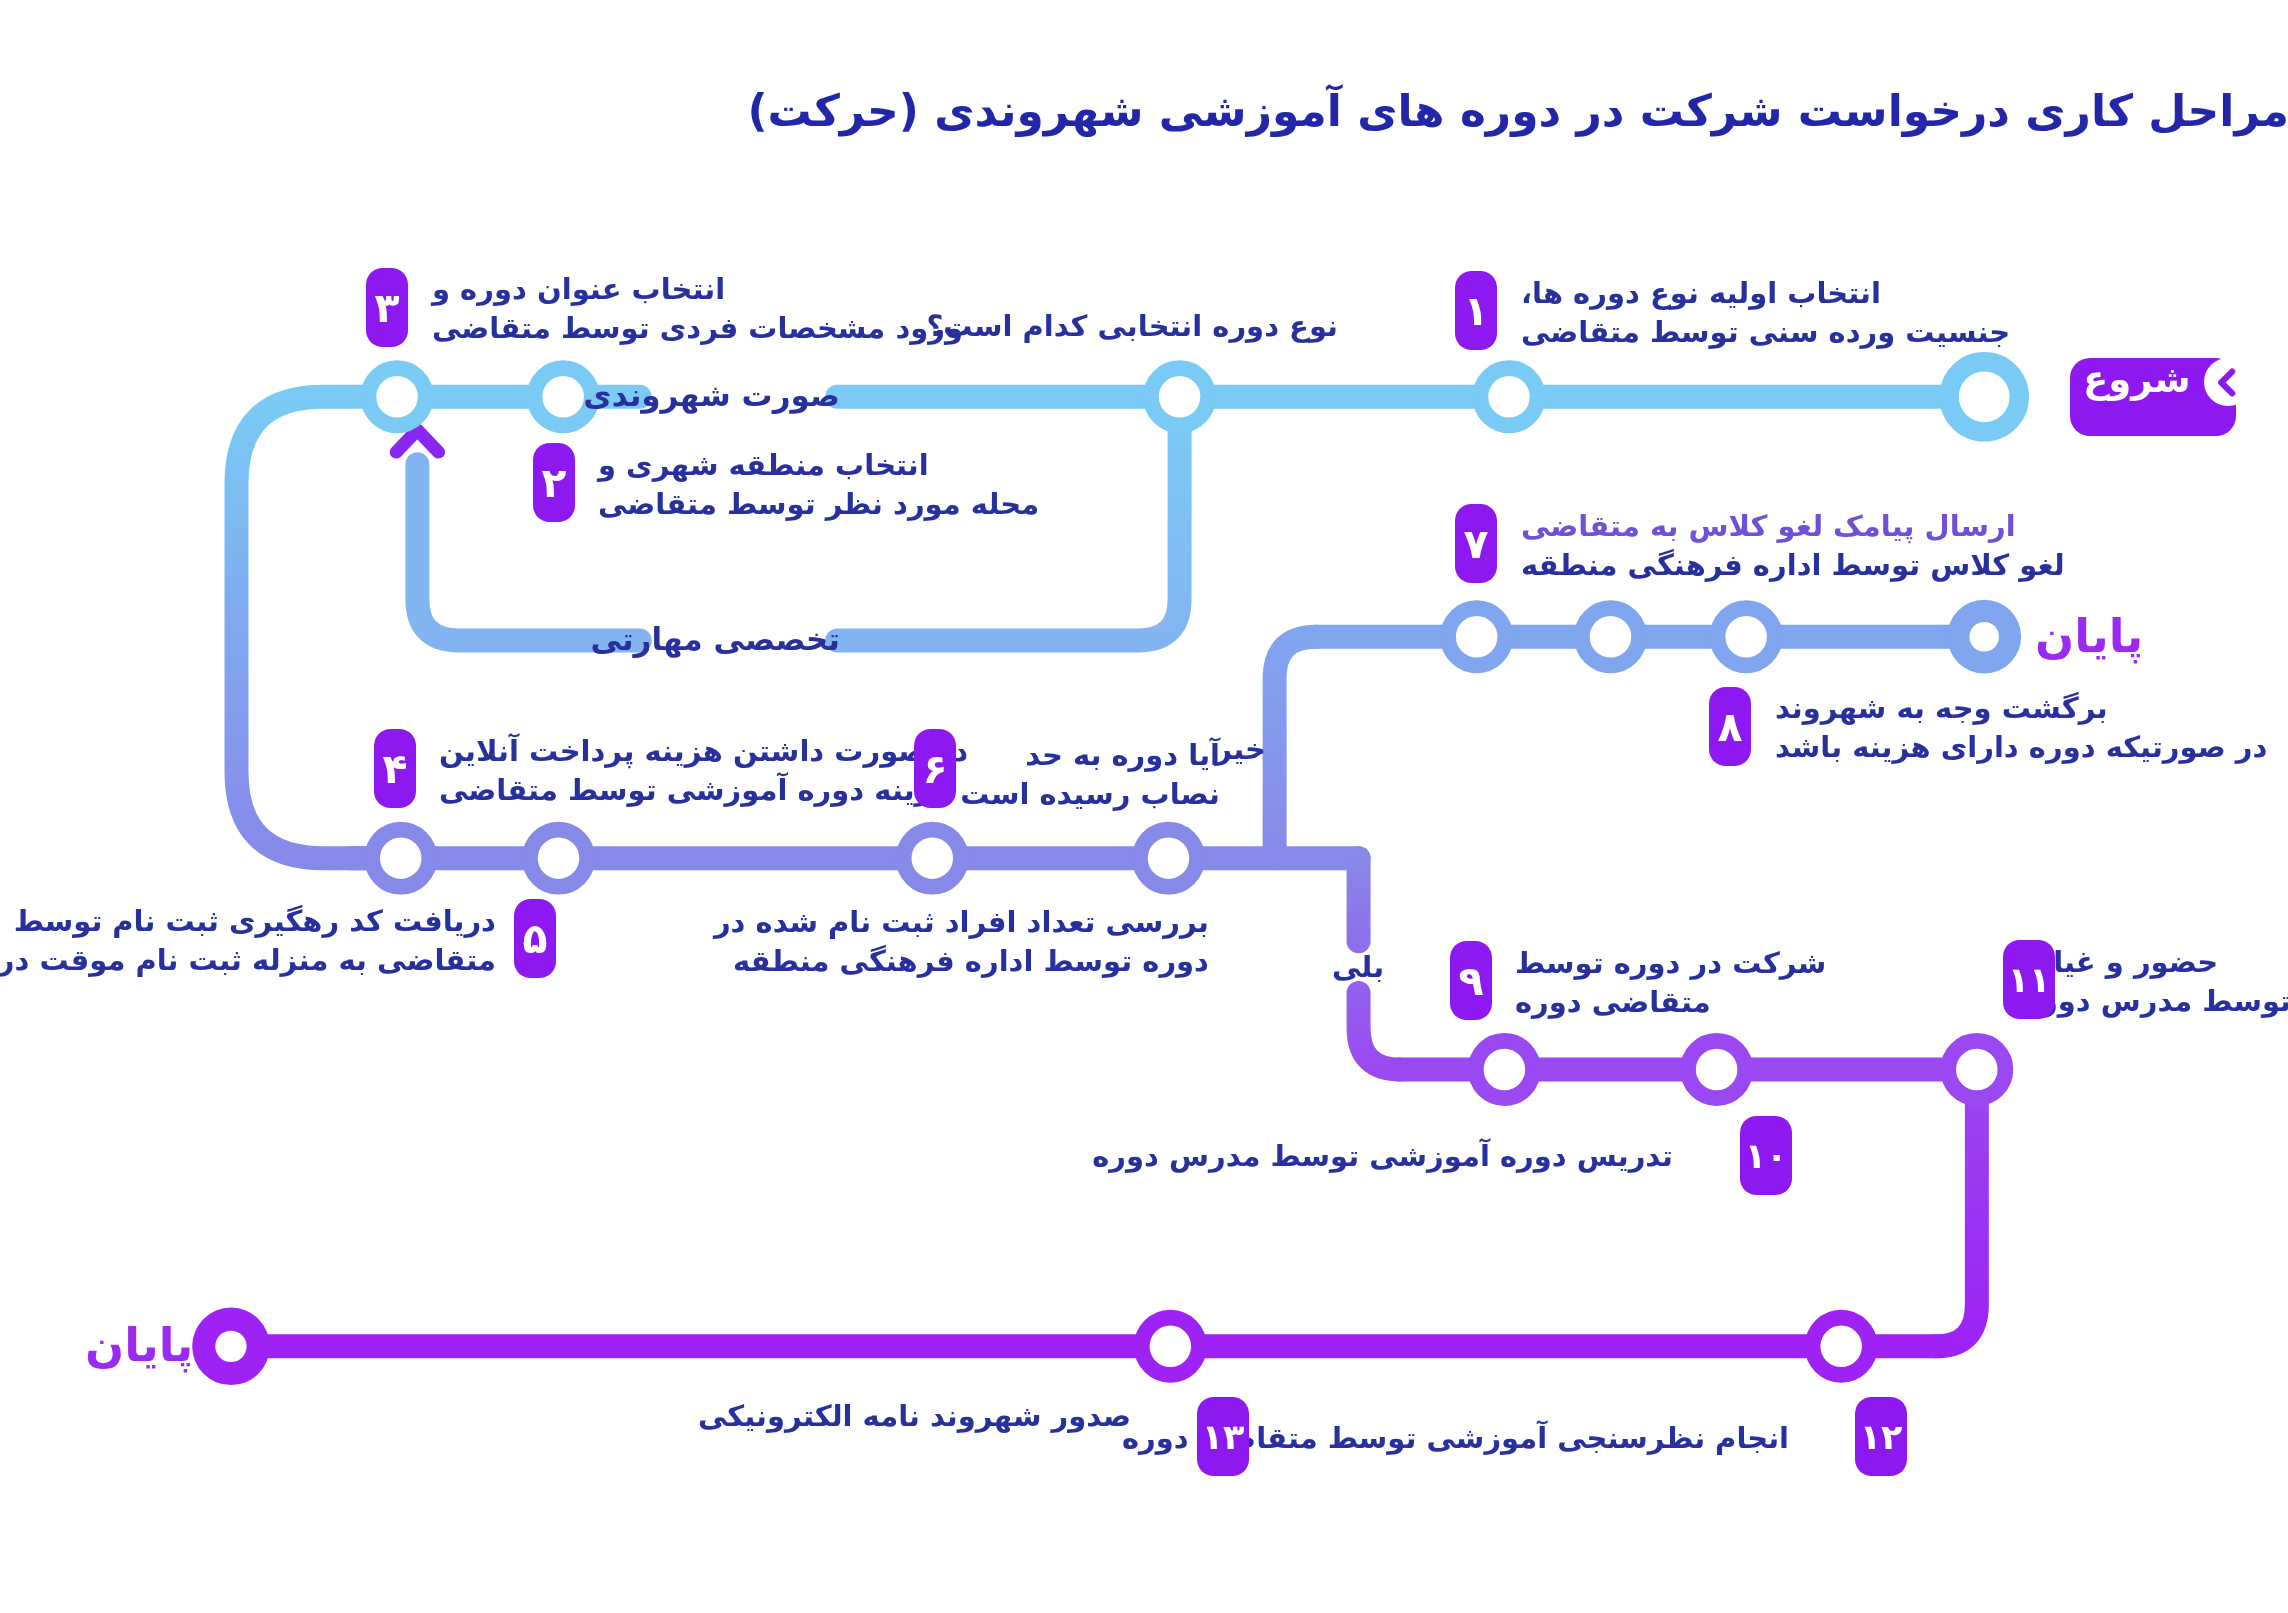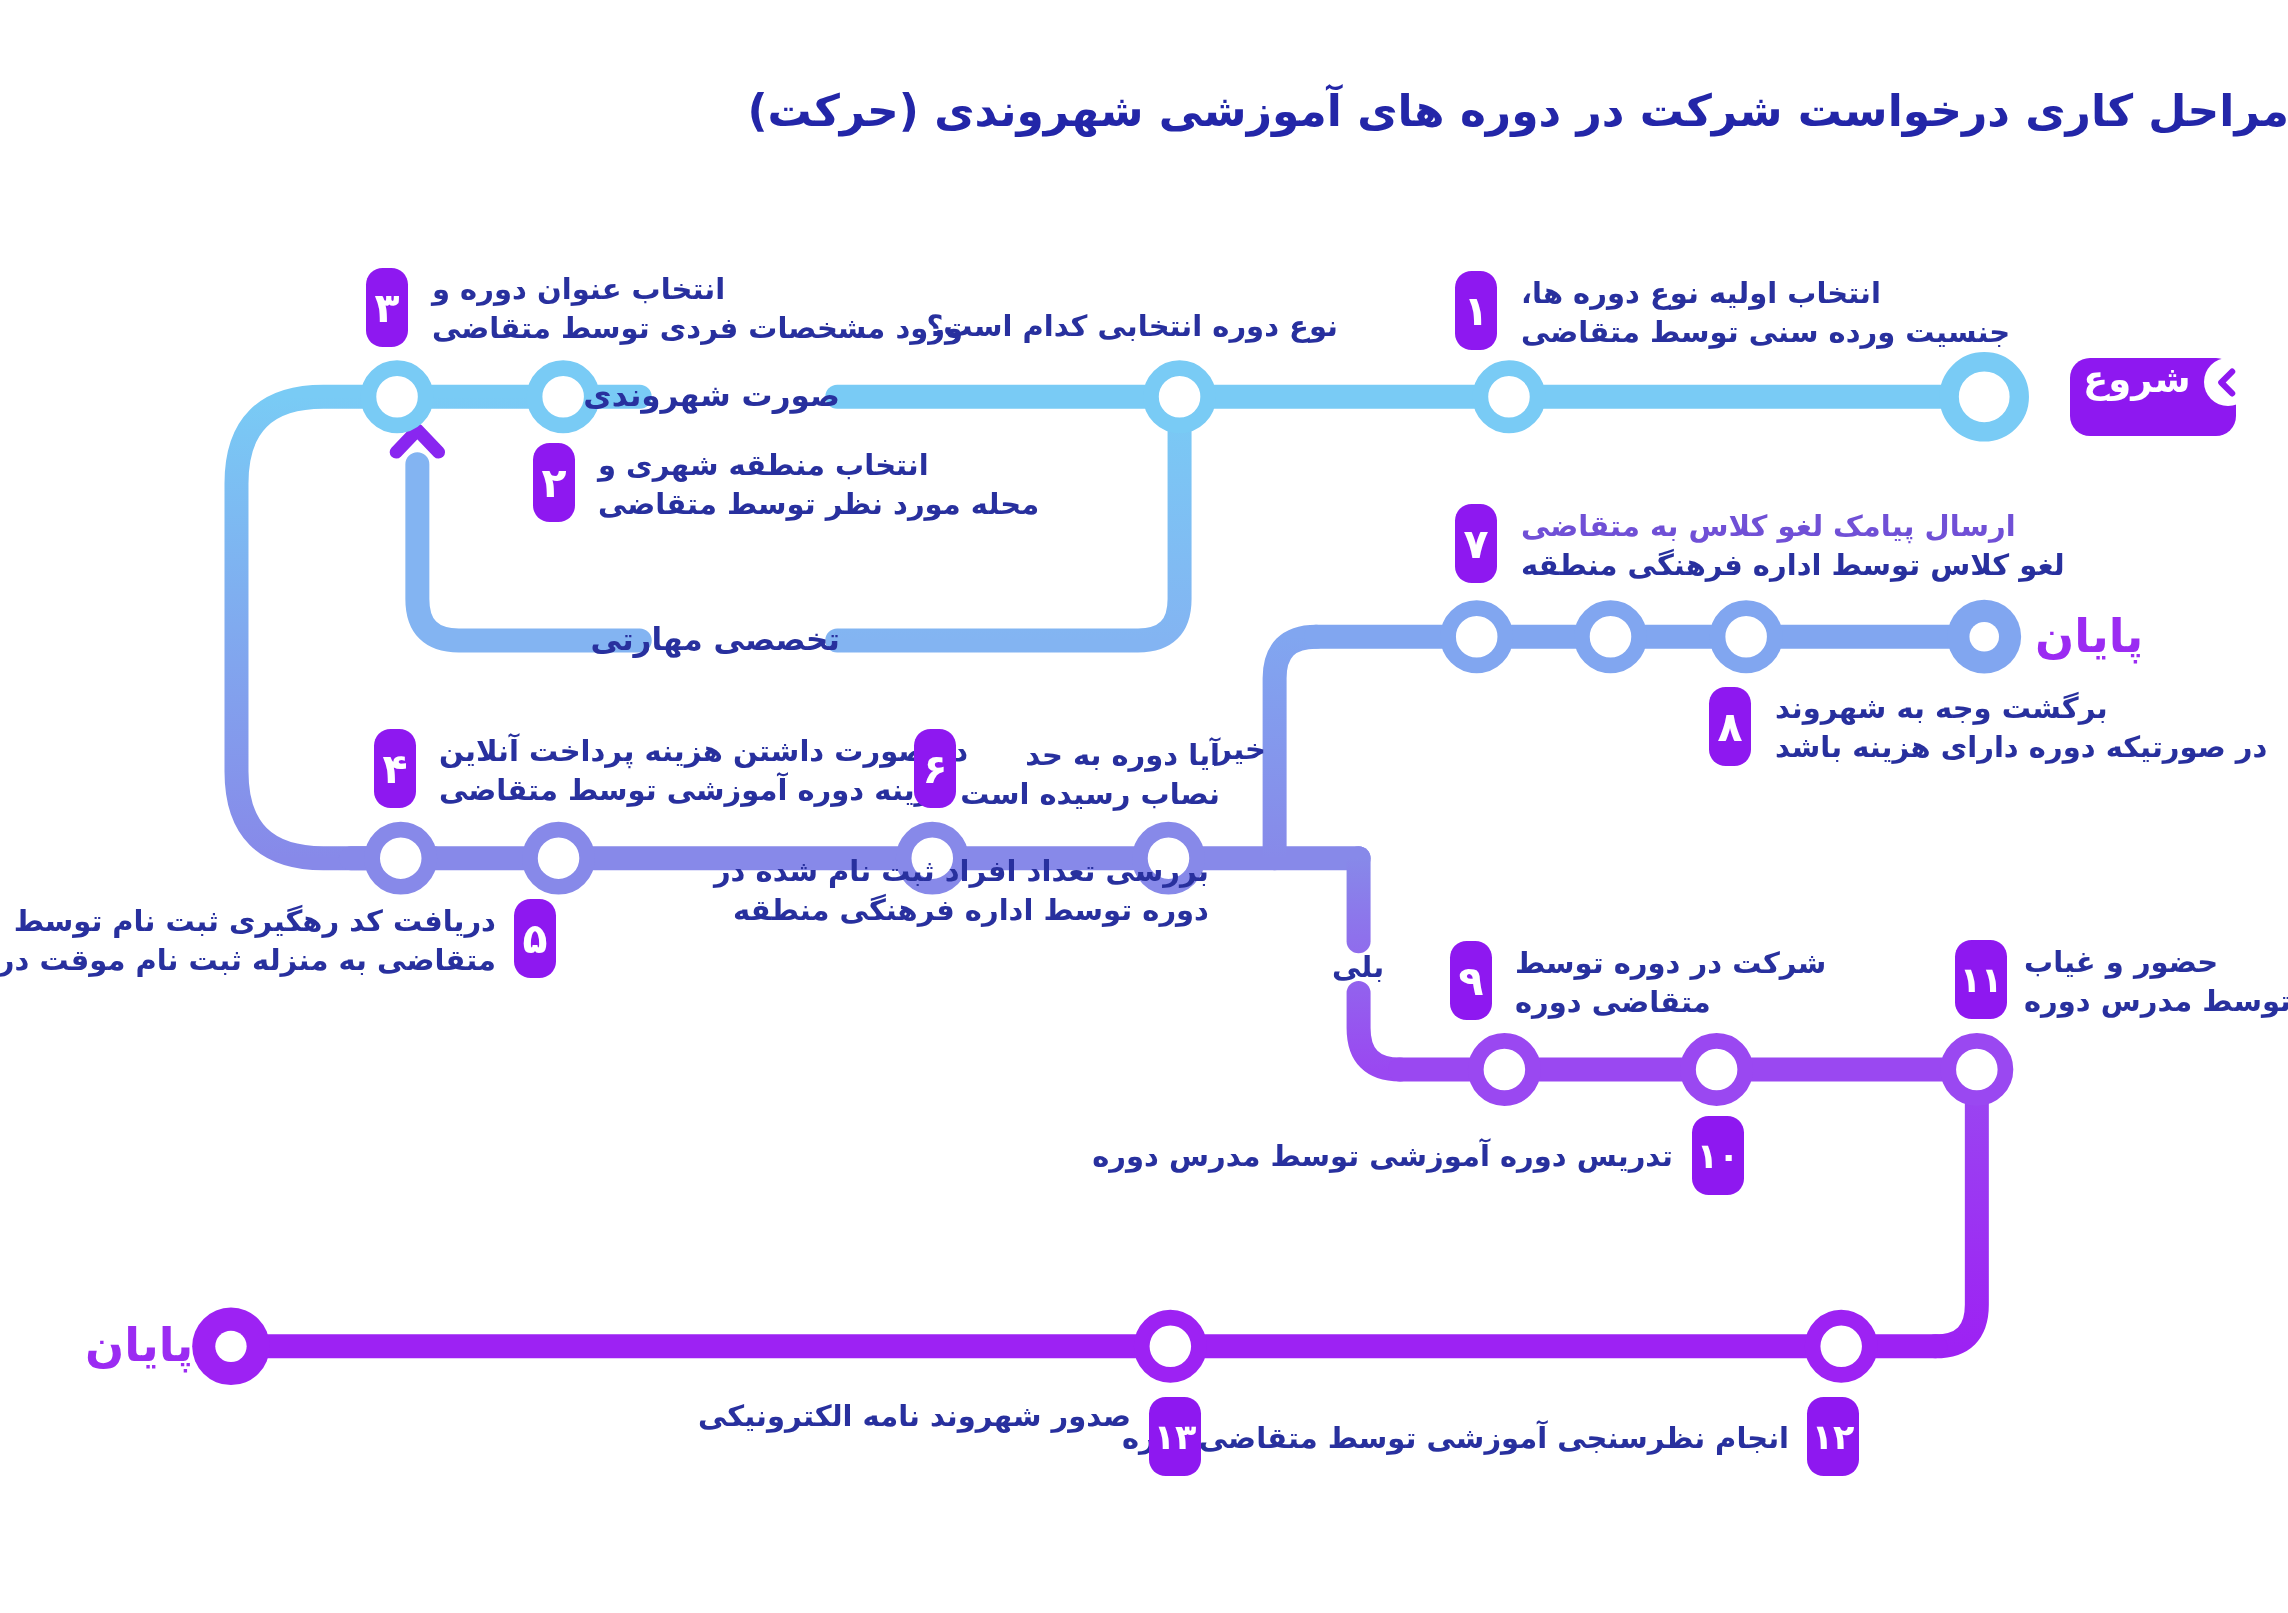--- a/index.html
+++ b/index.html
@@ -11,21 +11,21 @@
   svg.lines{position:absolute;left:0;top:0;z-index:1;}
   .title{
     position:absolute;top:85px;left:0;width:100%;text-align:right;
     font-size:44px;font-weight:bold;color:var(--c-title);z-index:3;
   }
   .badge{
     position:absolute;z-index:4;background:var(--c-badge);color:#ffffff;
     border-radius:16.6px;display:flex;align-items:center;justify-content:center;
     font-weight:bold;font-size:41px;width:42px;height:79px;
   }
-  .badge.wide{width:52px;font-size:35px;}
+  .badge.wide{width:52px;font-size:35px;margin-left:48px;}
   .lbl{
     position:absolute;z-index:3;color:var(--c-text);font-weight:bold;
     font-size:29px;line-height:1.36;direction:rtl;
   }
   .lbl span{display:block;white-space:nowrap;}
   .lbl.align-left{text-align:left;}
   .lbl.align-right{text-align:right;}
   .lbl.align-center{text-align:center;}
   .lbl .violet{color:var(--c-violet);}
   .line-label{
@@ -171,21 +171,21 @@
     <span>ورود مشخصات فردی توسط متقاضی</span>
   </div>
   <div class="lbl align-left" style="left:439px;top:732px;">
     <span>در صورت داشتن هزینه پرداخت آنلاین</span>
     <span>هزینه دوره آموزشی توسط متقاضی</span>
   </div>
   <div class="lbl align-right" style="right:1793px;top:902px;">
     <span>دریافت کد رهگیری ثبت نام توسط</span>
     <span>متقاضی به منزله ثبت نام موقت در دوره</span>
   </div>
-  <div class="lbl align-center" style="left:748px;top:852px;width:461px;">
+  <div class="lbl align-center" style="left:748px;top:903px;width:461px;">
     <span>بررسی تعداد افراد ثبت نام شده در</span>
     <span>دوره توسط اداره فرهنگی منطقه</span>
   </div>
   <div class="lbl align-left" style="left:1521px;top:507px;">
     <span class="violet">ارسال پیامک لغو کلاس به متقاضی</span>
     <span>لغو کلاس توسط اداره فرهنگی منطقه</span>
   </div>
   <div class="lbl align-left" style="left:1775px;top:689px;">
     <span>برگشت وجه به شهروند</span>
     <span>در صورتیکه دوره دارای هزینه باشد</span>

